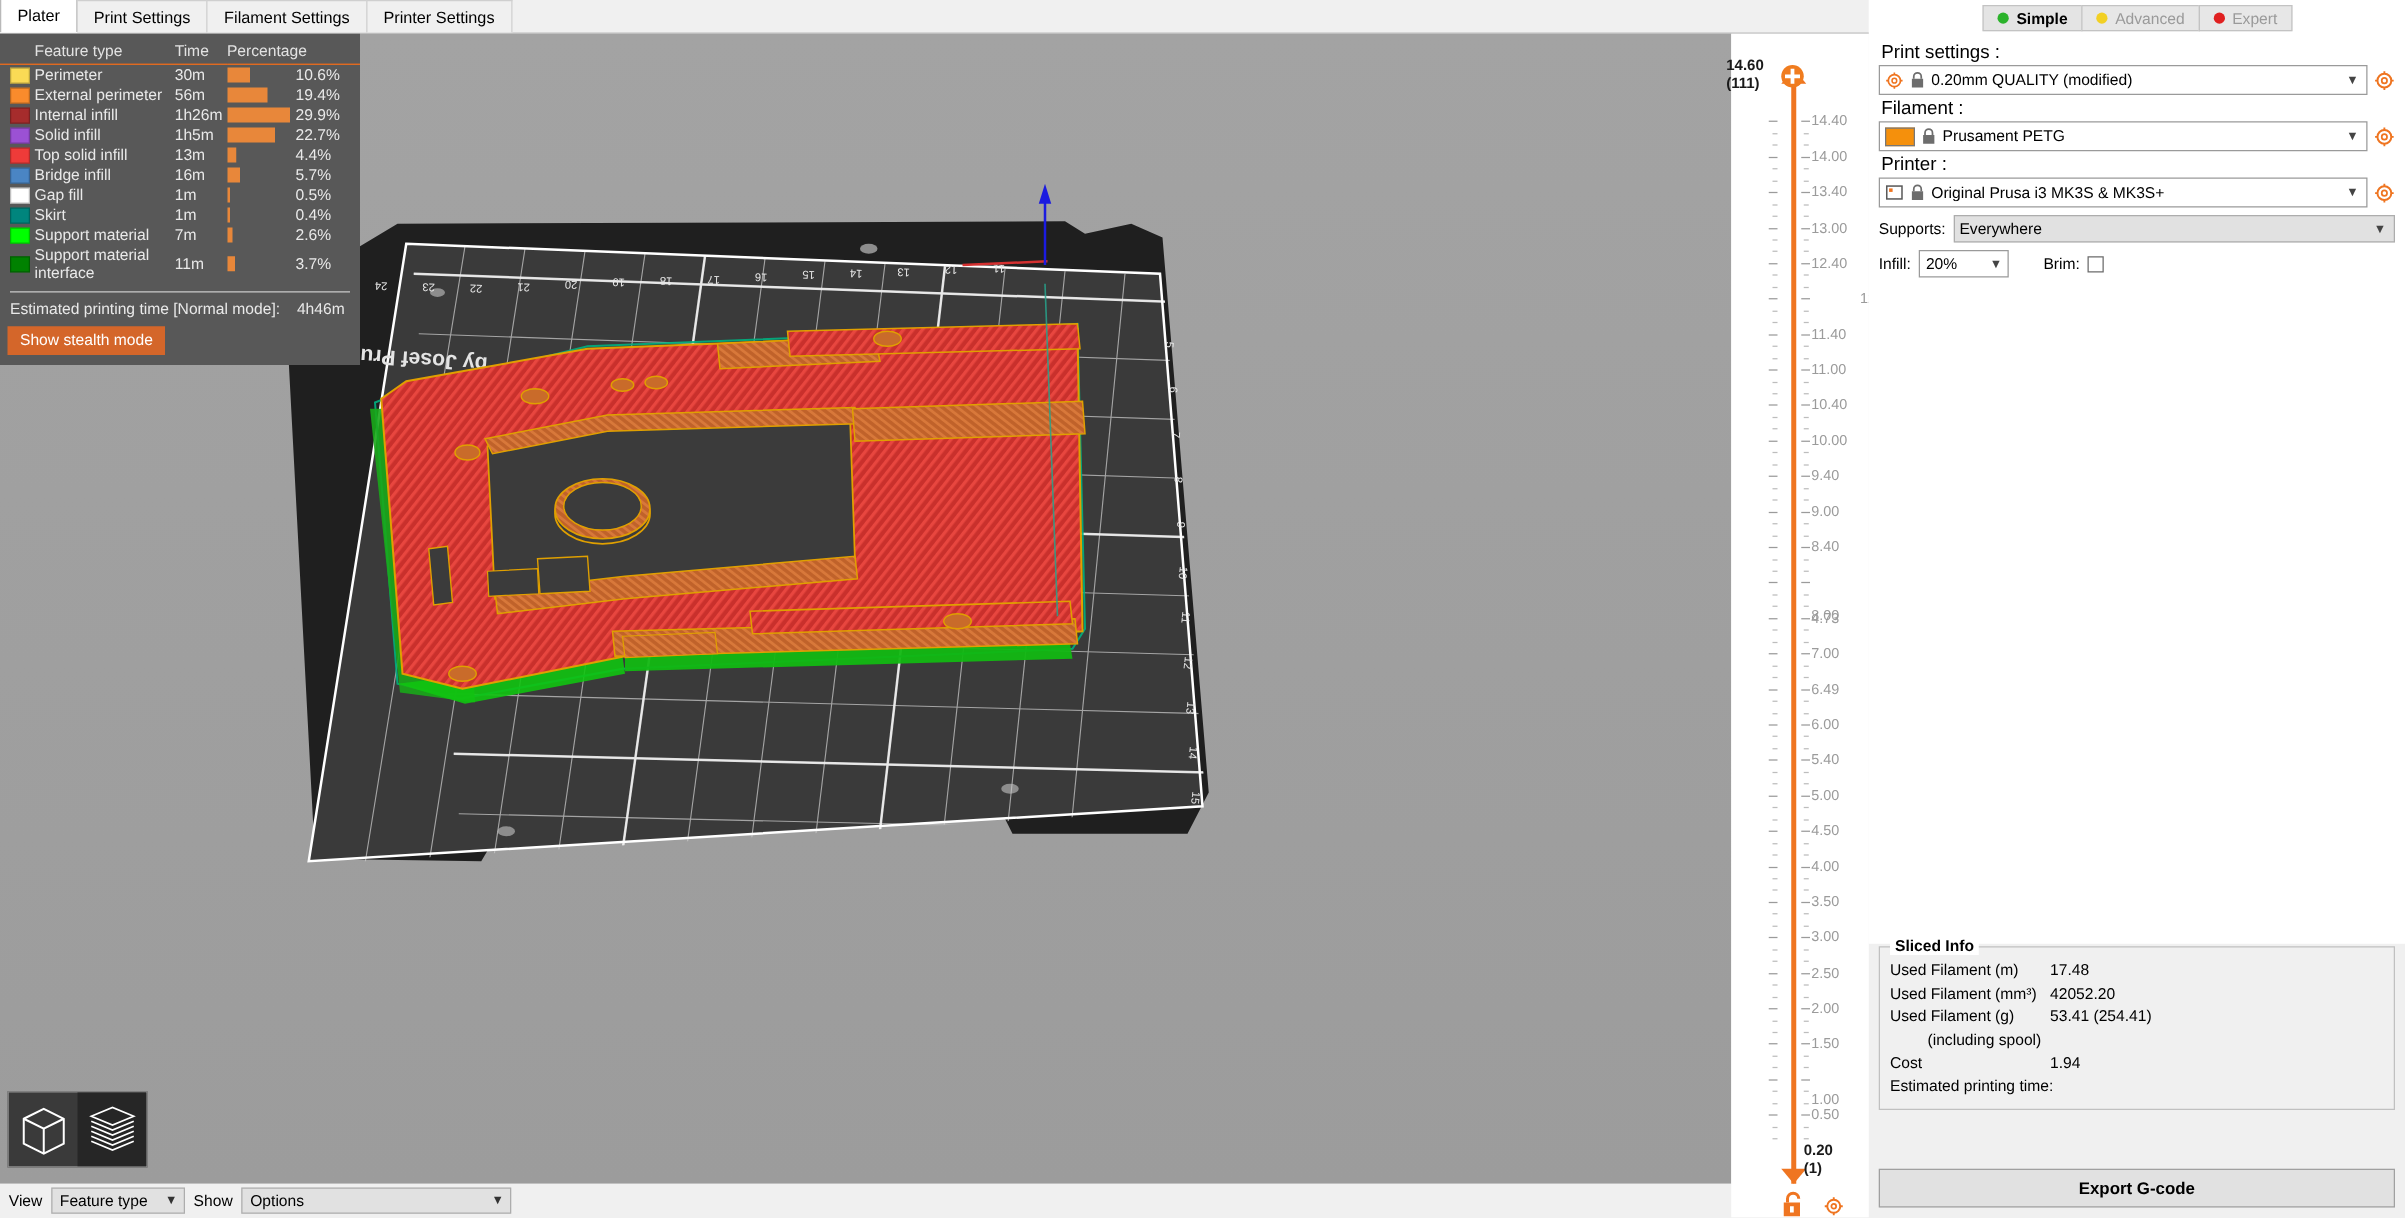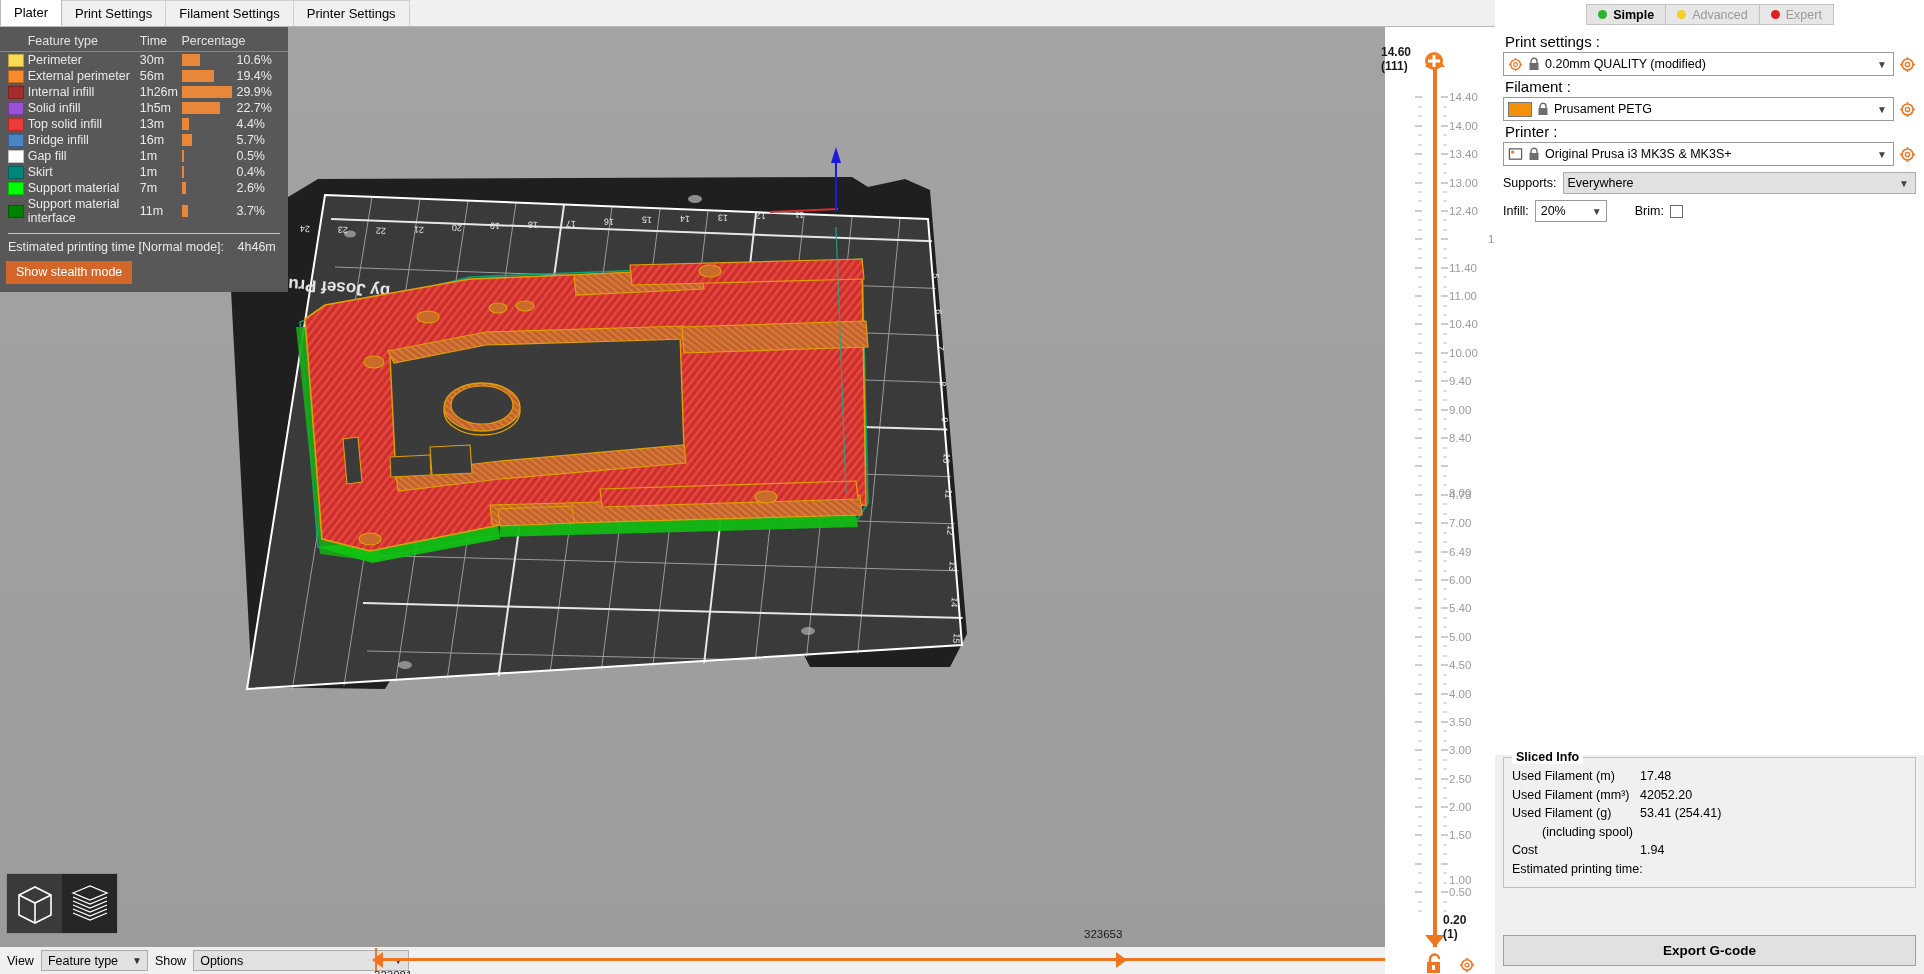--- a/index.html
+++ b/index.html
@@ -579,28 +579,20 @@
       <span class="cv">Feature type</span>
       <span class="chev">▼</span>
     </div>
     <span class="bb-label">Show</span>
     <div class="combo show">
       <span class="cv">Options</span>
       <span class="chev">▼</span>
     </div>
   </div>
 
-  <div class="hslider">
-    <div class="hs-track"></div>
-    <div class="hs-lcap"></div>
-    <div class="hs-left"></div>
-    <div class="hs-right"></div>
-    <div class="hs-lbl-left">323081</div>
-    <div class="hs-lbl-right">323653</div>
-  </div>
 
   <div class="vslider">
     <div class="vs-rail"></div>
     <div class="vs-top-arrow"></div>
     <div class="vs-bot-arrow"></div>
     <div class="vs-hi-label">
       <div>14.60</div>
       <div>(111)</div>
     </div>
     <div class="vs-lo-label">

